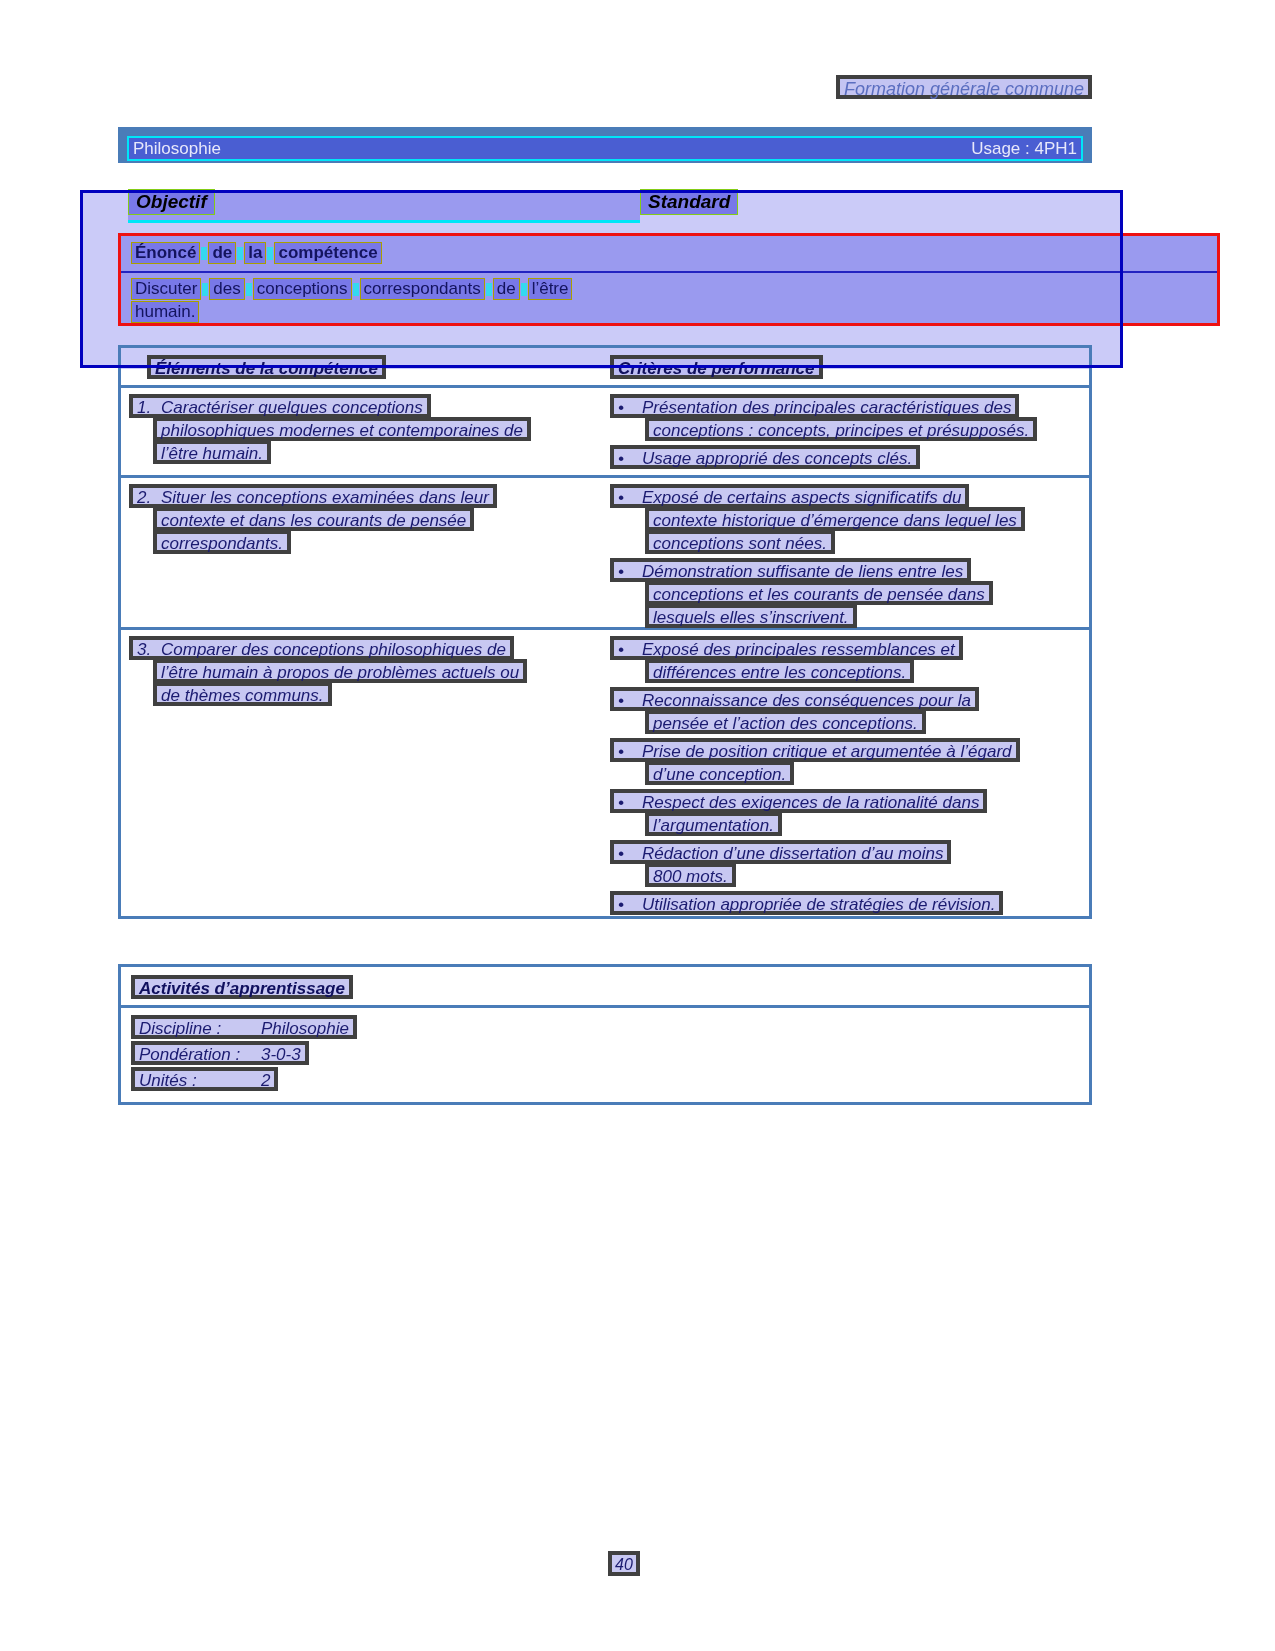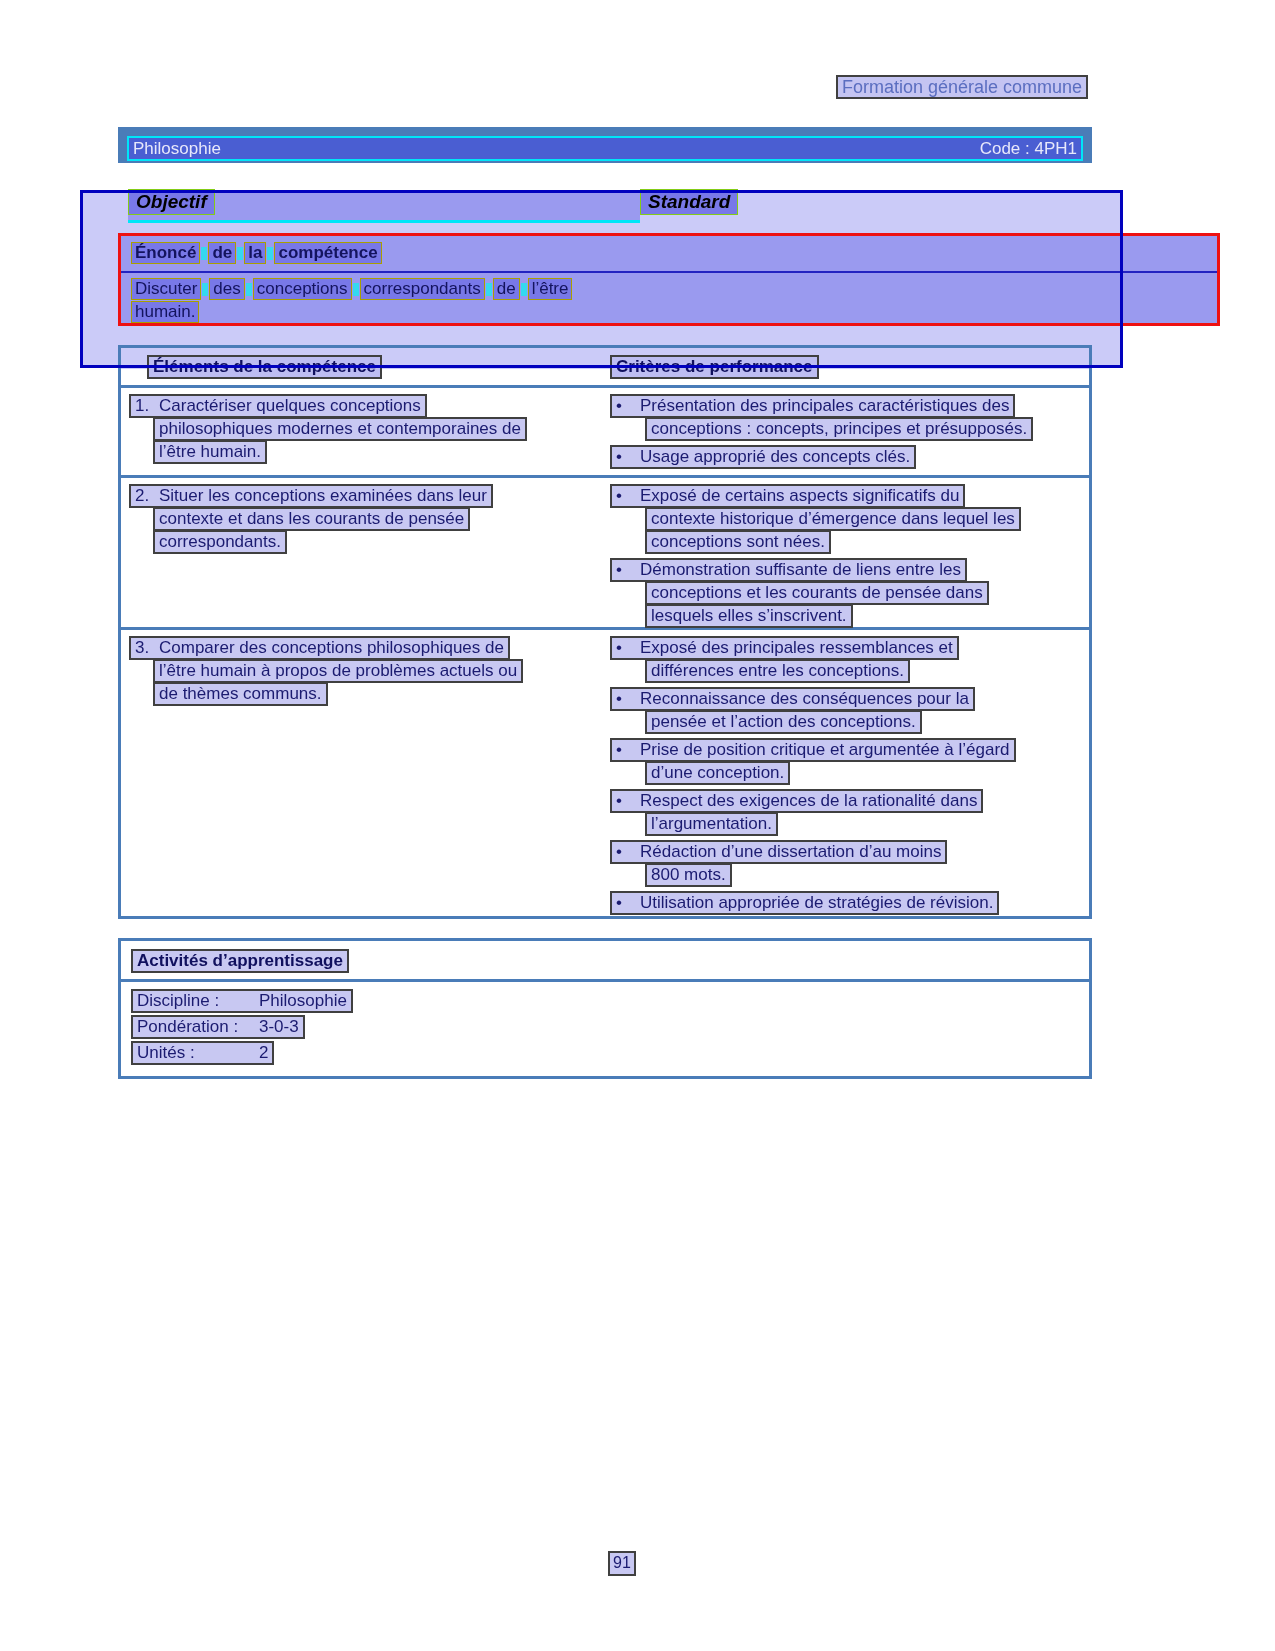--- a/index.html
+++ b/index.html
@@ -4,21 +4,21 @@
 <style>
   html,body{margin:0;padding:0;}
   body{
     width:1275px;height:1651px;position:relative;background:#ffffff;
     font-family:"Liberation Sans","DejaVu Sans",sans-serif;
     color:#1b1b70;font-size:17px;overflow:hidden;
   }
   
   .hl{
     display:inline-block;box-sizing:border-box;height:24px;line-height:20px;
-    padding:0 4px;background:#c8c8f2;border:2px solid #404040;white-space:nowrap;
+    padding:0 4px;background:#c8c8f2;border:4px solid #404040;white-space:nowrap;font-style:italic;
   }
   .ln{height:23px;white-space:nowrap;}
   .gap{margin-top:5px;}
   .cont{margin-left:24px;}
   .bcont{margin-left:35px;}
   .num{display:inline-block;width:24px;}
   .blt{display:inline-block;width:24px;color:#1b1b70;}
   
   .eyebrow{position:absolute;left:836px;top:75px;}
   .eyebrow .hl{color:#5b6ec0;background:#c4c4f2;font-size:18px;}
@@ -57,42 +57,42 @@
     border:3px solid #4a7cb8;background:#ffffff;z-index:1;}
   .ctable-head{height:37px;position:relative;
     background:linear-gradient(to bottom,#cbcbf8 0px,#cbcbf8 21px,#ffffff 21px);}
   .ctable-head .hl{background:#bdbdf2;font-weight:bold;color:#10105e;position:absolute;top:7px;}
   .ch-left{left:26px;} .ch-right{left:489px;}
   .crow{display:flex;border-top:3px solid #4a7cb8;box-sizing:border-box;padding-top:6px;}
   .crow .left{width:487px;box-sizing:border-box;padding-left:8px;}
   .crow .right{flex:1;box-sizing:border-box;padding-left:2px;}
   .r1{min-height:90px;} .r2{min-height:149px;} .r3{min-height:289px;}
   
-  .atable{position:absolute;left:118px;top:938px;width:974px;box-sizing:border-box;
+  .atable{position:absolute;left:118px;top:964px;width:974px;box-sizing:border-box;
     border:3px solid #4a7cb8;background:#ffffff;z-index:1;}
   .atable-title{box-sizing:border-box;border-bottom:3px solid #4a7cb8;padding:8px 0 6px 10px;}
   .atable-title .hl{font-weight:bold;color:#10105e;}
   .atable-body{padding:7px 0 9px 10px;}
   .atable-body .ln{height:26px;}
   .albl{display:inline-block;min-width:122px;}
   
   .pageno{position:absolute;left:608px;top:1551px;}
   .pageno .hl{padding:0 3px;height:25px;font-size:16px;}
 </style>
 </head>
 <body>
 
 <div class="eyebrow">
   <span class="hl">Formation générale commune</span>
 </div>
 
 <div class="topbar">
   <div class="topbar-sel">
     <span>Philosophie</span>
-    <span>Code : 4PH1</span>
+    <span>Usage : 4PH1</span>
   </div>
 </div>
 
 <div class="overlay-bg"></div>
 <div class="obj-strip"></div>
 <div class="obj-word" id="objectif">Objectif</div>
 <div class="obj-word" id="standard">Standard</div>
 
 <div class="enonce">
   <div class="enonce-title word-row"><span class="w">Énoncé</span><span class="sp"></span><span class="w">de</span><span class="sp"></span><span class="w">la</span><span class="sp"></span><span class="w">compétence</span></div>
@@ -166,14 +166,14 @@
   <div class="atable-body">
     <div class="ln"><span class="hl"><span class="albl">Discipline :</span><span>Philosophie</span></span></div>
     <div class="ln"><span class="hl"><span class="albl">Pondération :</span><span>3-0-3</span></span></div>
     <div class="ln"><span class="hl"><span class="albl">Unités :</span><span>2</span></span></div>
   </div>
 </div>
 
 <div class="overlay-border"></div>
 
 <div class="pageno">
-  <span class="hl">91</span>
+  <span class="hl">40</span>
 </div>
 
 </body></html>

